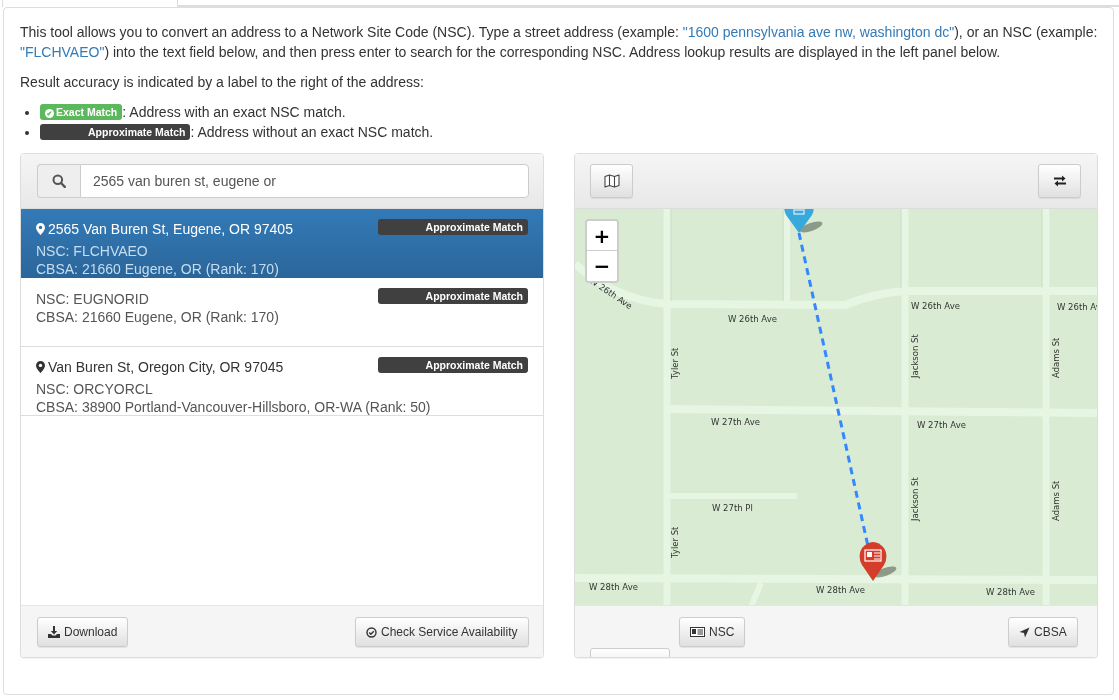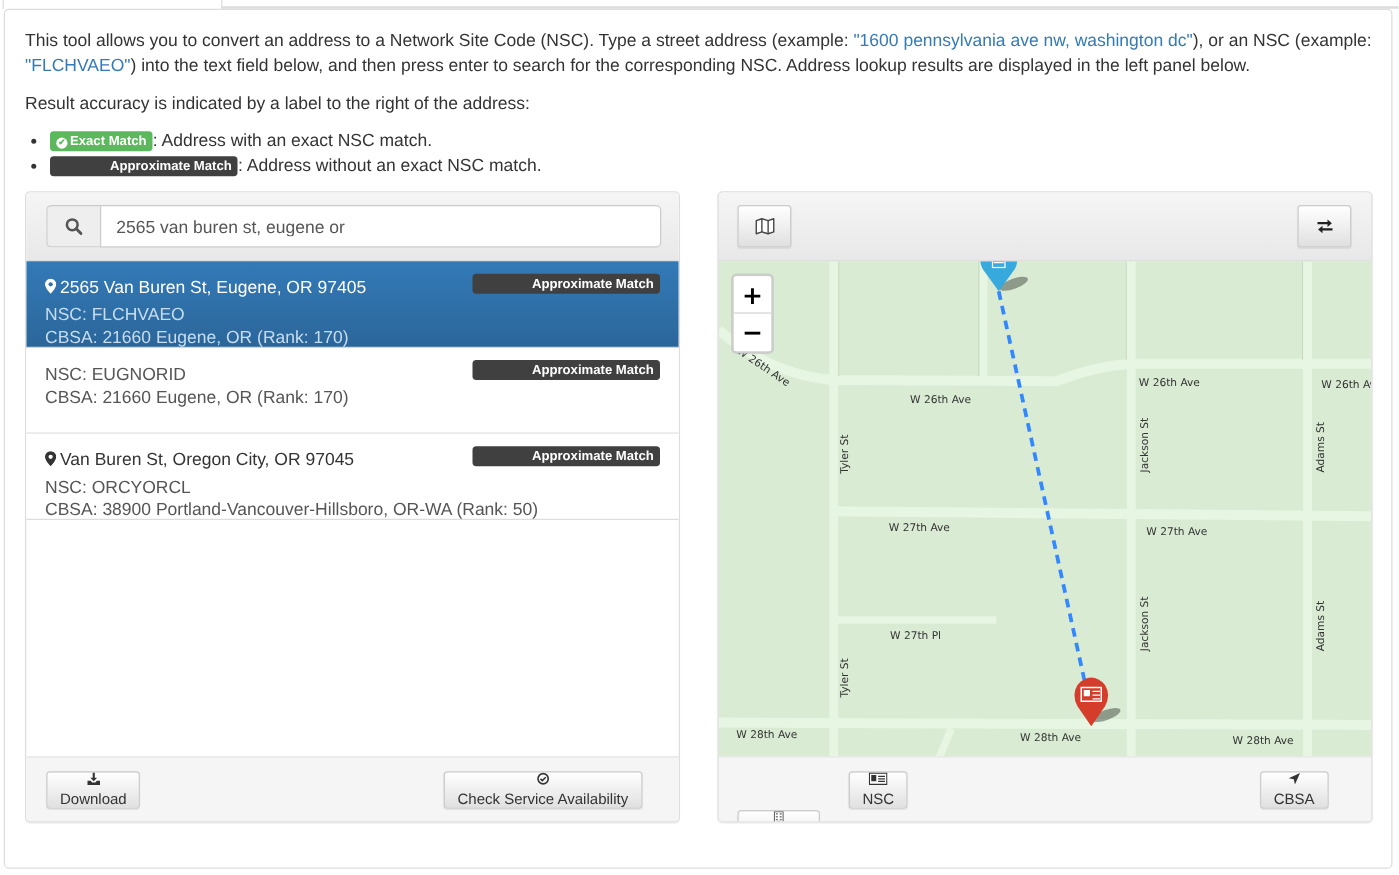--- a/index.html
+++ b/index.html
@@ -96,21 +96,21 @@
   .result-badge { position: absolute; right: 15px; top: 10px; }
   .result-meta .l1 { margin-top: 2px; }
 
   
   .btn {
     position: absolute; height: 30px; border: 1px solid #cccccc; border-radius: 3px;
     background: linear-gradient(#ffffff, #e0e0e0); color: #333; font-size: 12px;
     font-family: "Liberation Sans", sans-serif;
     display: flex; align-items: center; justify-content: center; gap: 4px;
     box-shadow: inset 0 1px 0 rgba(255,255,255,.15), 0 1px 1px rgba(0,0,0,.075);
-    cursor: pointer; padding: 0 10px; flex-direction: column;
+    cursor: pointer; padding: 0 10px;
   }
   .btn-icon-only { width: 43px; height: 34px; }
 
   
   .map {
     position: absolute; left: 0; top: 55px; width: 522px; height: 398px;
     background: #d9ebd3; overflow: hidden;
   }
   .map svg { position: absolute; left: 0; top: 0; }
   .zoom-ctrl {

